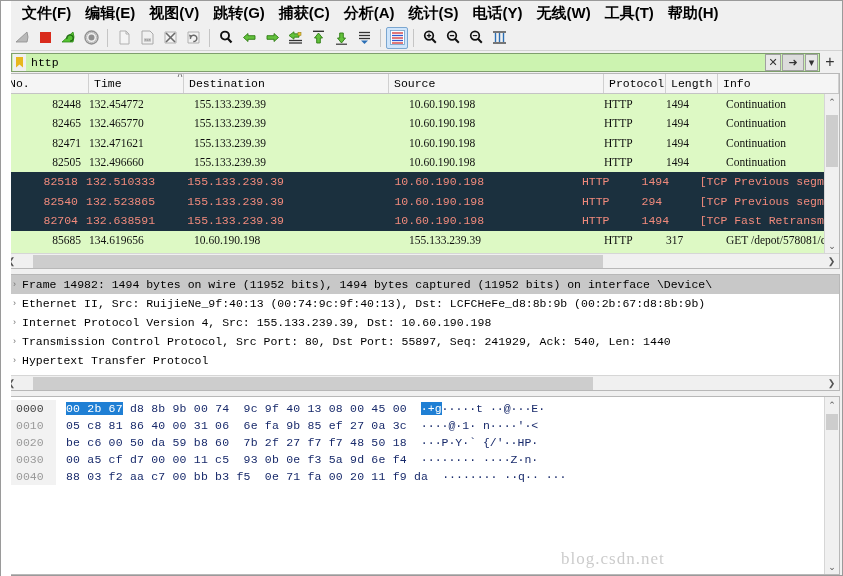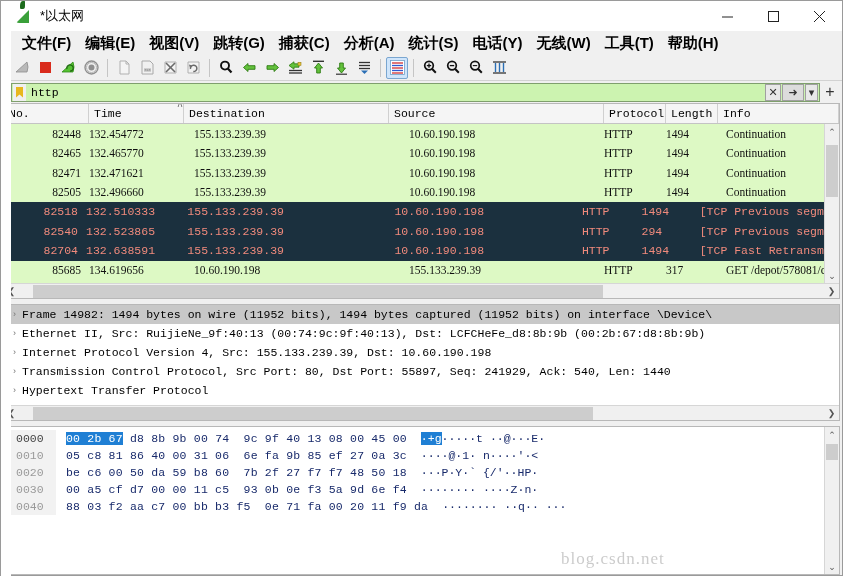--- a/index.html
+++ b/index.html
@@ -428,44 +428,20 @@
     white-space: nowrap;
   }
 </style>
 </head>
 <body>
 
 <div id="app">
 
   <div class="edge-strip"></div>
 
-  <div class="titlebar">
-    <div class="tb-icon">
-      <div class="shark-fin"></div>
-    </div>
-    <div class="tb-title">*以太网</div>
-    <div class="winbtns">
-      <div class="winbtn">
-        <svg width="11" height="11" viewBox="0 0 11 11">
-            <line x1="0" y1="6" x2="11" y2="6" stroke="currentColor" stroke-width="1"></line>
-          </svg>
-      </div>
-      <div class="winbtn">
-        <svg width="11" height="11" viewBox="0 0 11 11">
-            <rect x="0.5" y="0.5" width="10" height="10" fill="none" stroke="currentColor" stroke-width="1"></rect>
-          </svg>
-      </div>
-      <div class="winbtn close">
-        <svg width="11" height="11" viewBox="0 0 11 11">
-            <line x1="0" y1="0" x2="11" y2="11" stroke="currentColor" stroke-width="1"></line>
-            <line x1="11" y1="0" x2="0" y2="11" stroke="currentColor" stroke-width="1"></line>
-          </svg>
-      </div>
-    </div>
-  </div>
 
   <div class="menubar">
     <div class="menu-item">文件(F)</div>
     <div class="menu-item">编辑(E)</div>
     <div class="menu-item">视图(V)</div>
     <div class="menu-item">跳转(G)</div>
     <div class="menu-item">捕获(C)</div>
     <div class="menu-item">分析(A)</div>
     <div class="menu-item">统计(S)</div>
     <div class="menu-item">电话(Y)</div>

